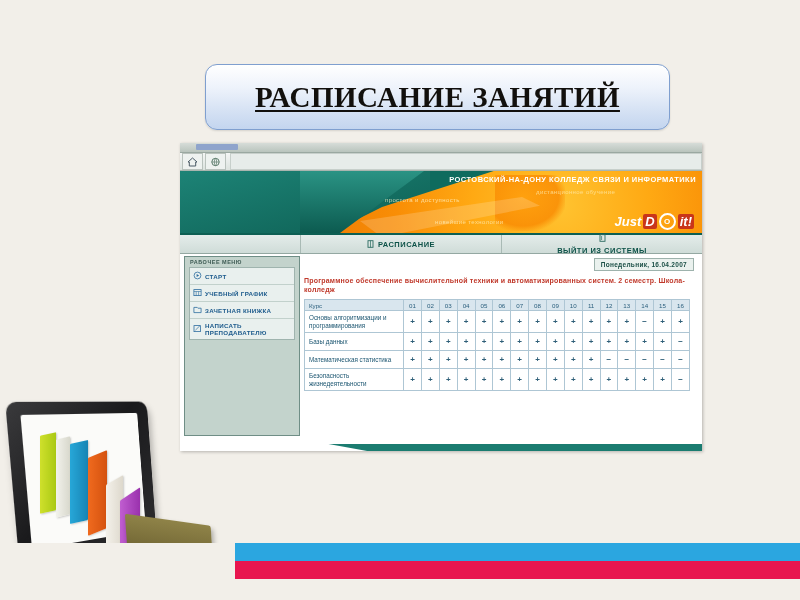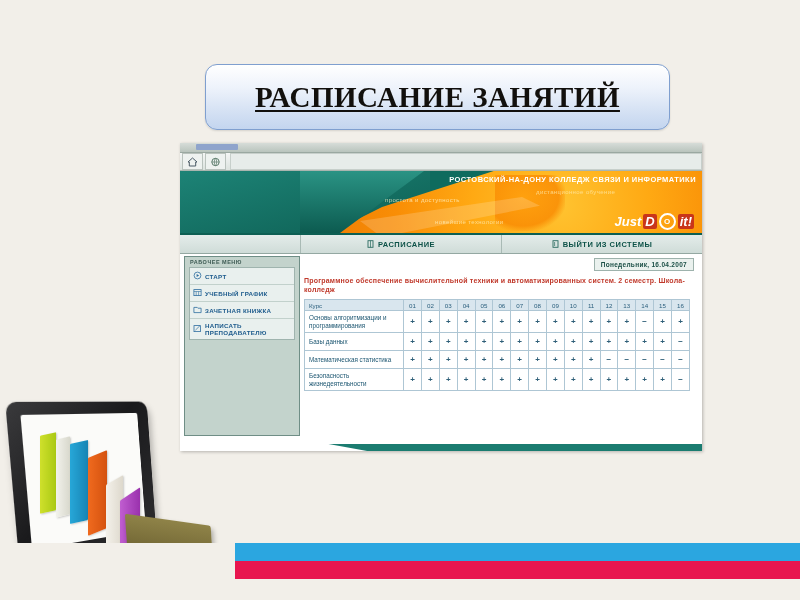--- a/index.html
+++ b/index.html
@@ -110,21 +110,21 @@
   .navbar{
     height:18px;background:linear-gradient(to bottom,#e4ecea,#cfdcd8);
     border-top:2px solid #0d5f53;border-bottom:1px solid #94a8a2;
     display:flex;align-items:stretch;
   }
   .nav-left{width:120px;border-right:1px solid #a9bab5;}
   .nav-btn{
     flex:1;display:flex;align-items:center;justify-content:center;gap:4px;
     border-right:1px solid #a9bab5;color:#0d5248;font-size:7.5px;font-weight:bold;letter-spacing:.5px;
   }
-  .nav-btn:last-child{border-right:none;}
+  .nav-btn:last-child{border-right:none;flex-direction:column;}
   .nav-btn svg{display:block;}
 
   
   .page-body{position:relative;height:190px;background:#ffffff;}
   .sidebar{
     position:absolute;left:4px;top:2px;width:114px;height:178px;
     background:#c3d3cc;border:1px solid #6f8e86;
   }
   .sidebar-title{
     font-size:5.5px;color:#3d5a53;letter-spacing:.5px;padding:2px 0 1px 5px;font-weight:bold;

